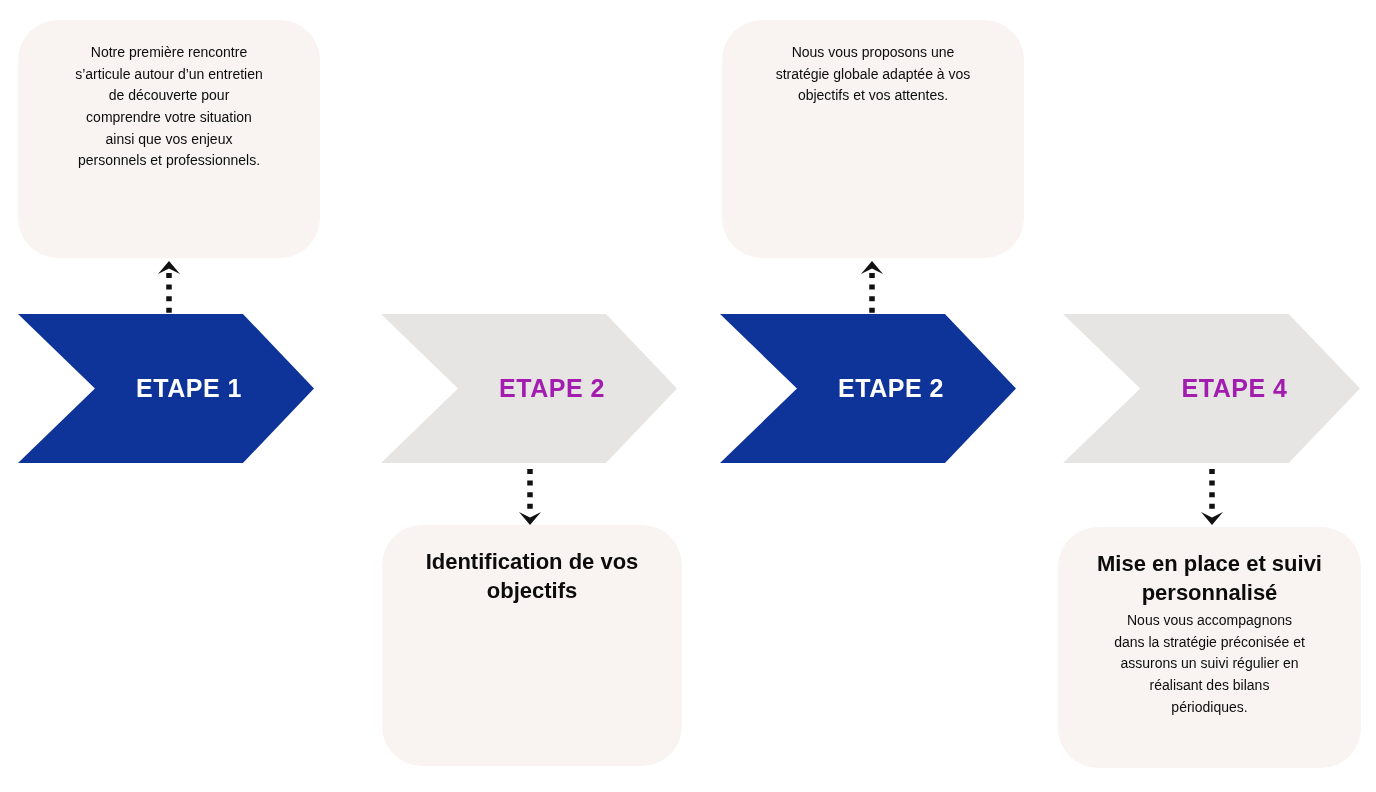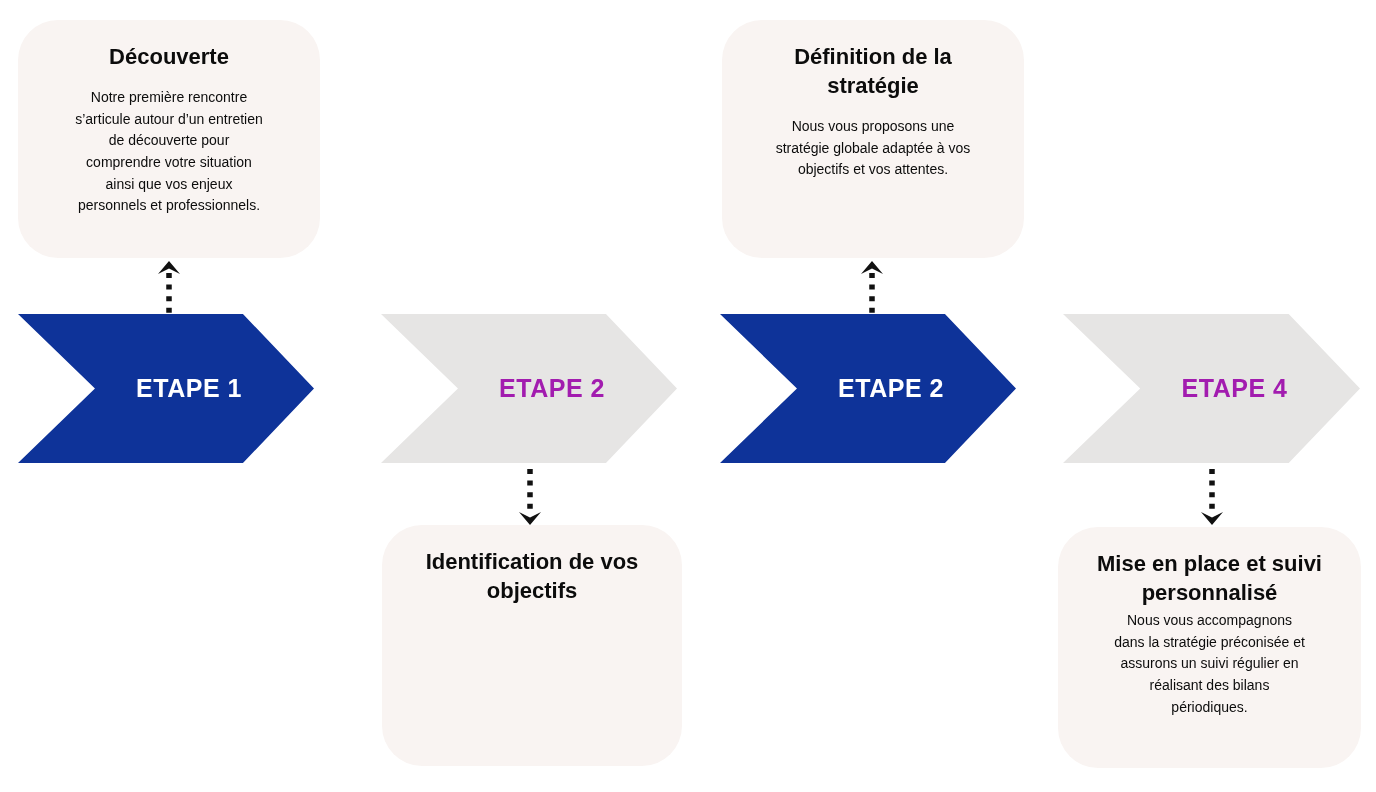--- a/index.html
+++ b/index.html
@@ -77,21 +77,20 @@
   #arrow-2{left:518px;  top:469px;}
   #arrow-3{left:860px;  top:261px;}
   #arrow-4{left:1200px; top:469px;}
 </style>
 </head>
 <body>
 
 <div class="stage">
 
   <div class="card" id="card-1">
-    <h3>Découverte</h3>
     <p>Notre première rencontre
 s’articule autour d’un entretien
 de découverte pour
 comprendre votre situation
 ainsi que vos enjeux
 personnels et professionnels.</p>
   </div>
   <svg class="arrow" id="arrow-1" viewBox="0 0 24 56">
     <path d="M12 0 L23 13 L12 7.5 L1 13 Z" fill="currentColor"></path>
     <line x1="12" y1="12" x2="12" y2="56" stroke="currentColor" stroke-width="5.5" stroke-dasharray="5 6.6"></line>
@@ -106,22 +105,20 @@
   <svg class="arrow" id="arrow-2" viewBox="0 0 24 56">
     <line x1="12" y1="0" x2="12" y2="44" stroke="currentColor" stroke-width="5.5" stroke-dasharray="5 6.6"></line>
     <path d="M12 56 L1 43 L12 48.5 L23 43 Z" fill="currentColor"></path>
   </svg>
   <div class="card" id="card-2">
     <h3>Identification de vos
 objectifs</h3>
   </div>
 
   <div class="card" id="card-3">
-    <h3>Définition de la
-stratégie</h3>
     <p>Nous vous proposons une
 stratégie globale adaptée à vos
 objectifs et vos attentes.</p>
   </div>
   <svg class="arrow" id="arrow-3" viewBox="0 0 24 56">
     <path d="M12 0 L23 13 L12 7.5 L1 13 Z" fill="currentColor"></path>
     <line x1="12" y1="12" x2="12" y2="56" stroke="currentColor" stroke-width="5.5" stroke-dasharray="5 6.6"></line>
   </svg>
   <div class="chevron active" id="chev-3">
     <span>ETAPE 2</span>

